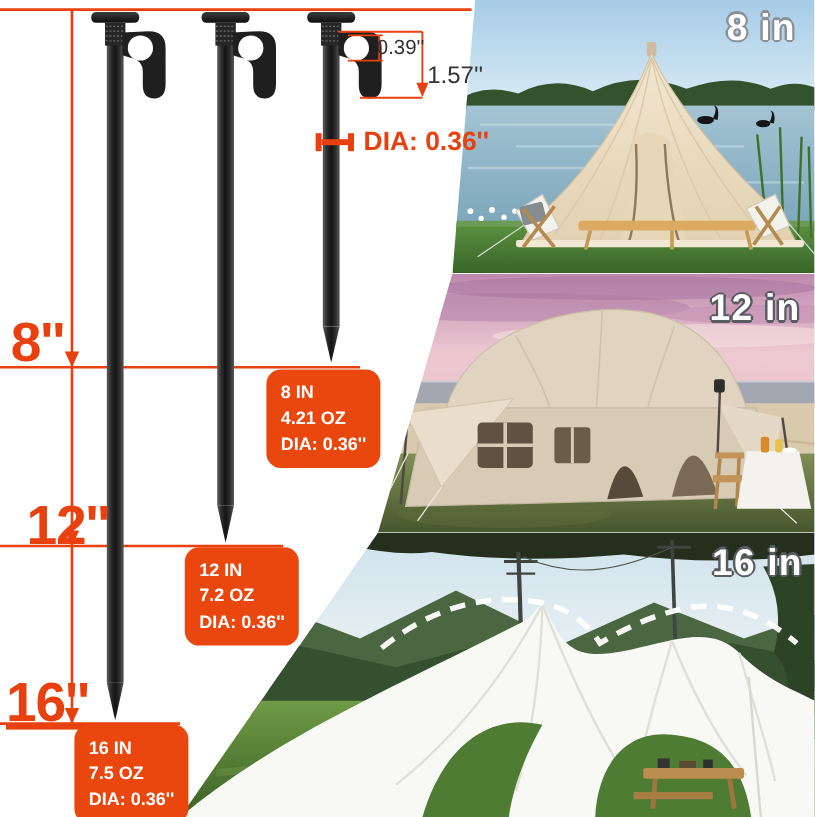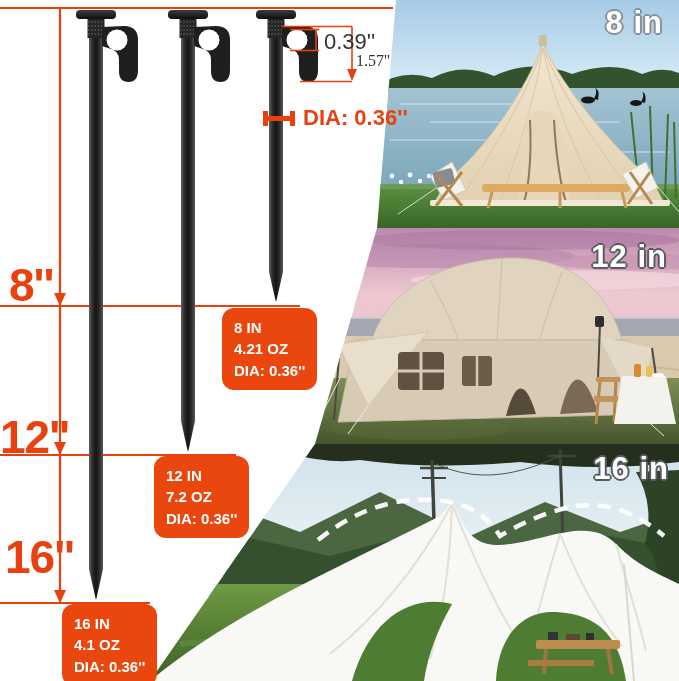--- a/index.html
+++ b/index.html
@@ -13,26 +13,26 @@
     font-family:"Liberation Sans", sans-serif;
   }
   .stage svg{display:block;}
   .abs{position:absolute;}
   
   .dim-num{
     position:absolute;color:var(--red);font-size:46px;font-weight:600;
     letter-spacing:-1px;line-height:1;white-space:nowrap;
   }
   .dim-8{left:9px;top:262px;}
-  .dim-12{left:0;top:414px;}
-  .dim-16{left:5px;top:534px;}
+  .dim-12{left:22px;top:414px;}
+  .dim-16{left:5px;top:562px;text-decoration:underline;}
   
   .detail-label{position:absolute;color:var(--dimtext);line-height:1;white-space:nowrap;}
-  .d039{left:324px;top:31px;font-size:22px;}
-  .d157{left:356px;top:53px;font-size:16px;font-family:Liberation Serif, serif;}
+  .d039{left:314px;top:31px;font-size:17px;}
+  .d157{left:356px;top:53px;font-size:20px;}
   
   .dia-row{position:absolute;left:263px;top:107px;display:flex;align-items:center;gap:8px;}
   .dia-icon{width:22px;height:15px;border-left:5px solid var(--red);border-right:5px solid var(--red);position:relative;display:inline-block;}
   .dia-icon::after{content:'';position:absolute;left:0;right:0;top:5px;height:5px;background:var(--red);}
   .dia-label{color:var(--red);font-size:22px;font-weight:700;line-height:1;white-space:nowrap;}
   
   .spec-box{
     position:absolute;background:var(--orange);color:#fff;font-weight:700;
     font-size:15px;line-height:1.42;padding:9px 12px;border-radius:12px;white-space:nowrap;
   }
@@ -406,17 +406,17 @@
     <div>4.21 OZ</div>
     <div>DIA: 0.36''</div>
   </div>
   <div class="spec-box box2">
     <div>12 IN</div>
     <div>7.2 OZ</div>
     <div>DIA: 0.36''</div>
   </div>
   <div class="spec-box box3">
     <div>16 IN</div>
-    <div>4.1 OZ</div>
+    <div>7.5 OZ</div>
     <div>DIA: 0.36''</div>
   </div>
 
 </div>
 
 </body></html>

